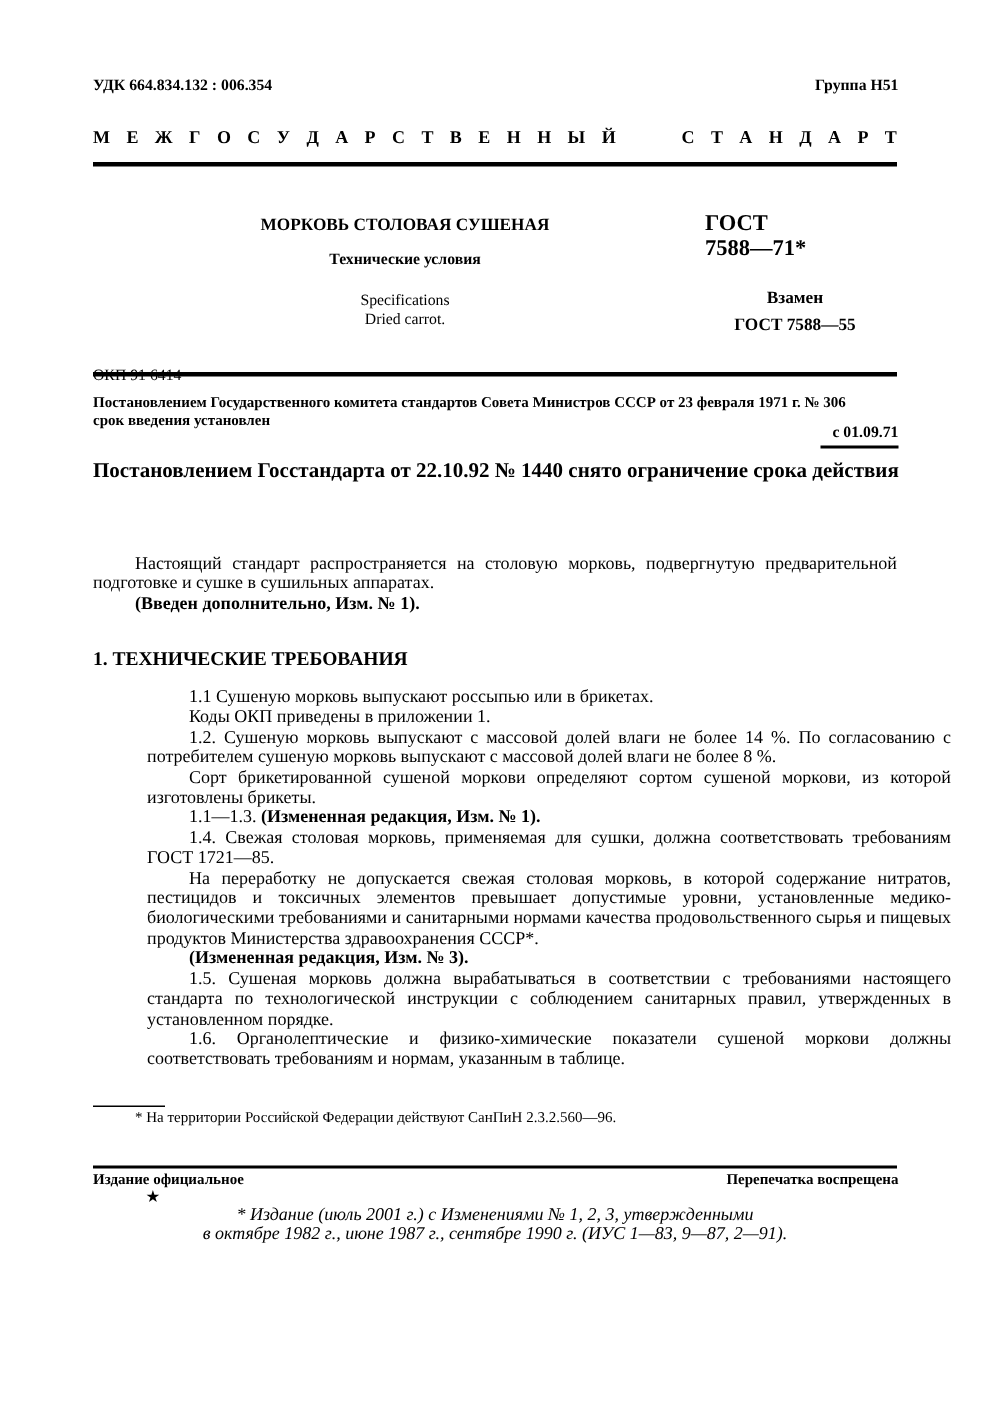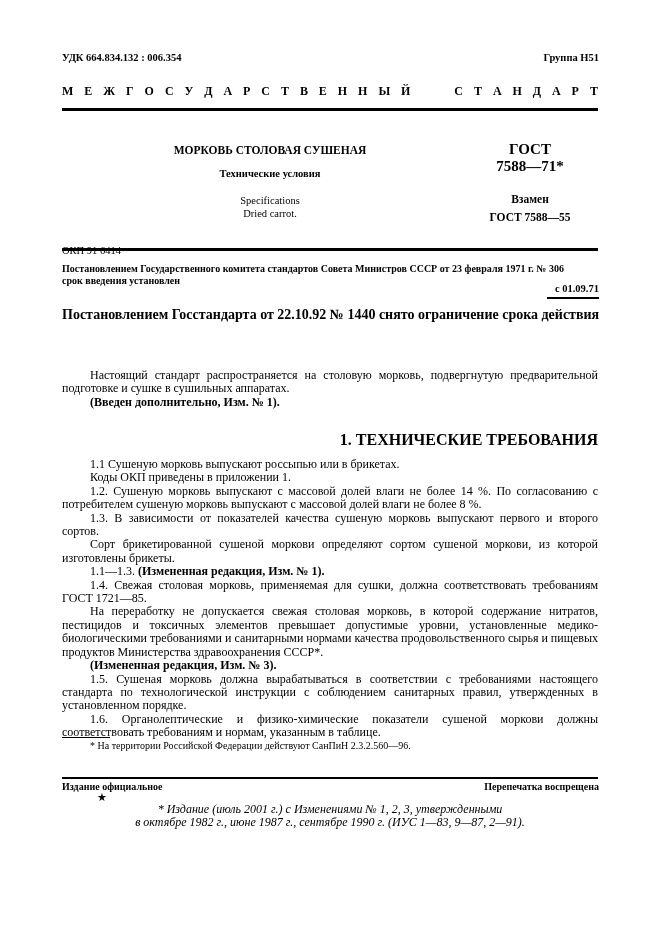--- a/index.html
+++ b/index.html
@@ -55,21 +55,21 @@
   </div>
 <div class="rule" style="left:62px; top:108px; width:536px; height:3px;"></div>
 
 <div class="abs b" style="left:120px; width:300px; top:144px; font-size:11.5px; text-align:center;">МОРКОВЬ СТОЛОВАЯ СУШЕНАЯ</div>
 <div class="abs b" style="left:120px; width:300px; top:168px; font-size:10.5px; text-align:center;">Технические условия</div>
 <div class="abs" style="left:120px; width:300px; top:194px; font-size:10.5px; text-align:center; line-height:13px;">
   <div>Specifications</div>
   <div>Dried carrot.</div>
 </div>
 
-<div class="abs b" style="left:470px; width:120px; top:141px; font-size:15px; text-align:center; line-height:17px;">
+<div class="abs b" style="left:470px; width:120px; top:141px; font-size:15px; line-height:17px;">
   <div>ГОСТ</div>
   <div>7588—71*</div>
 </div>
 <div class="abs b" style="left:470px; width:120px; top:190px; font-size:11.5px; text-align:center; line-height:18px;">
   <div>Взамен</div>
   <div>ГОСТ 7588—55</div>
 </div>
 
 <div class="abs" style="left:62px; top:233px; font-size:10.5px;margin-top:12px;">ОКП 91 6414</div>
 <div class="rule" style="left:62px; top:248px; width:536px; height:3px;"></div>
@@ -78,27 +78,26 @@
   <div>Постановлением Государственного комитета стандартов Совета Министров СССР от 23 февраля 1971 г. № 306</div>
   <div>срок введения установлен</div>
 </div>
 <div class="abs b" style="right:62px; top:283px; font-size:10.5px;">с 01.09.71</div>
 <div class="rule" style="left:547px; top:297px; width:52px; height:2px;"></div>
 <div class="abs b" style="left:62px; top:307px; font-size:14px;">Постановлением Госстандарта от 22.10.92 № 1440 снято ограничение срока действия</div>
 
 <div class="para ind" style="top:369px;">Настоящий стандарт распространяется на столовую морковь, подвергнутую предварительной подготовке и сушке в сушильных аппаратах.</div>
 <div class="para ind b" style="top:396px;font-family:Liberation Serif, serif;">(Введен дополнительно, Изм. № 1).</div>
 
-<div class="abs b" style="left:62px; width:536px; top:431px; font-size:16px; text-align:right;">1. ТЕХНИЧЕСКИЕ ТРЕБОВАНИЯ</div>
+<div class="abs b" style="left:62px; width:536px; top:431px; font-size:13px; text-align:left;">1. ТЕХНИЧЕСКИЕ ТРЕБОВАНИЯ</div>
 
-<div class="para" style="top:458px;">
+<div class="para" style="top:458px;margin-left:36px;">
   <p class="ind">1.1  Сушеную морковь выпускают россыпью или в брикетах.</p>
   <p class="ind">Коды ОКП приведены в приложении 1.</p>
   <p class="ind">1.2.  Сушеную морковь выпускают с массовой долей влаги не более 14 %. По согласованию с потребителем сушеную морковь выпускают с массовой долей влаги не более 8 %.</p>
-  <p class="ind">1.3.  В зависимости от показателей качества сушеную морковь выпускают первого и второго сортов.</p>
   <p class="ind">Сорт брикетированной сушеной моркови определяют сортом сушеной моркови, из которой изготовлены брикеты.</p>
   <p class="ind"><span>1.1—1.3.</span><span class="b"> (Измененная редакция, Изм. № 1).</span></p>
   <p class="ind">1.4.  Свежая столовая морковь, применяемая для сушки, должна соответствовать требованиям ГОСТ 1721—85.</p>
   <p class="ind">На переработку не допускается свежая столовая морковь, в которой содержание нитратов, пестицидов и токсичных элементов превышает допустимые уровни, установленные медико-биологическими требованиями и санитарными нормами качества продовольственного сырья и пищевых продуктов Министерства здравоохранения СССР*.</p>
   <p class="ind b">(Измененная редакция, Изм. № 3).</p>
   <p class="ind">1.5.  Сушеная морковь должна вырабатываться в соответствии с требованиями настоящего стандарта по технологической инструкции с соблюдением санитарных правил, утвержденных в установленном порядке.</p>
   <p class="ind">1.6.  Органолептические и физико-химические показатели сушеной моркови должны соответствовать требованиям и нормам, указанным в таблице.</p>
 </div>
 
 <div class="rule" style="left:62px; top:737px; width:48px; height:1px;"></div>

